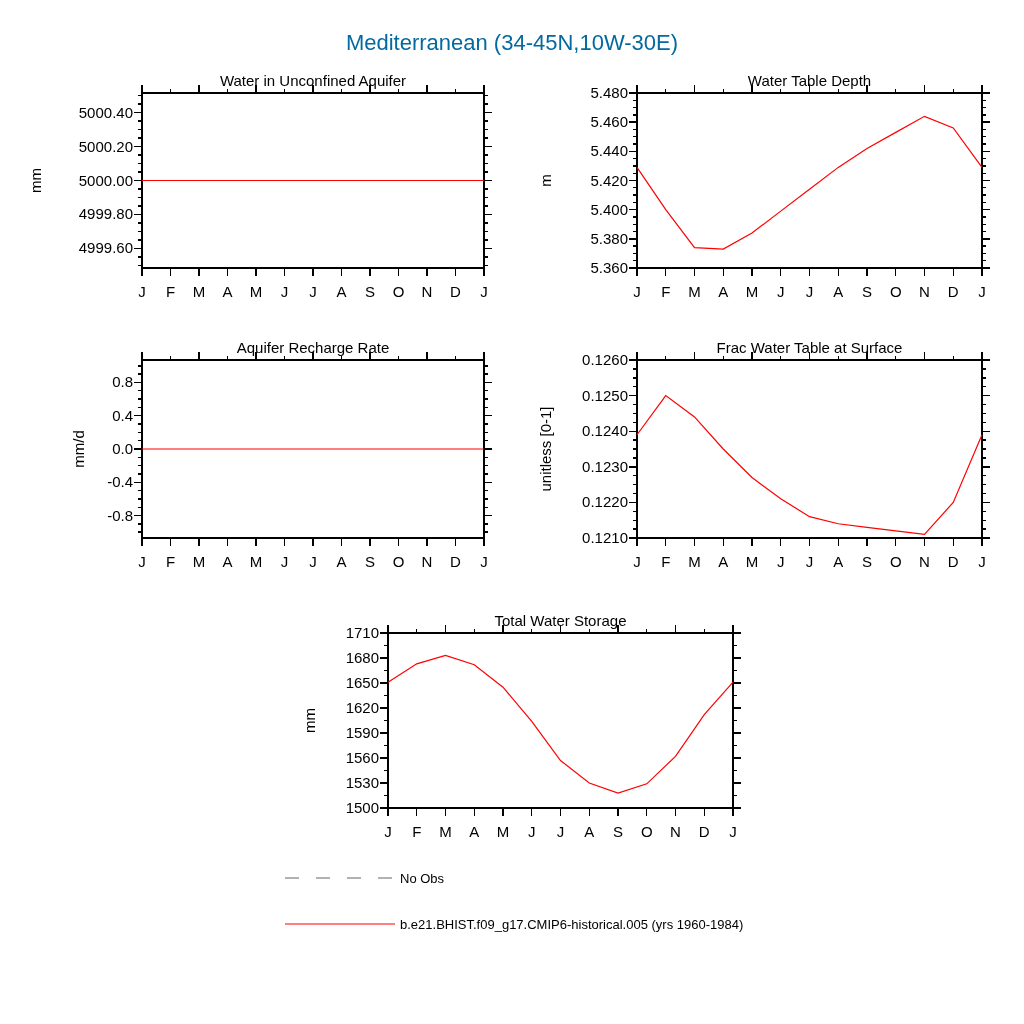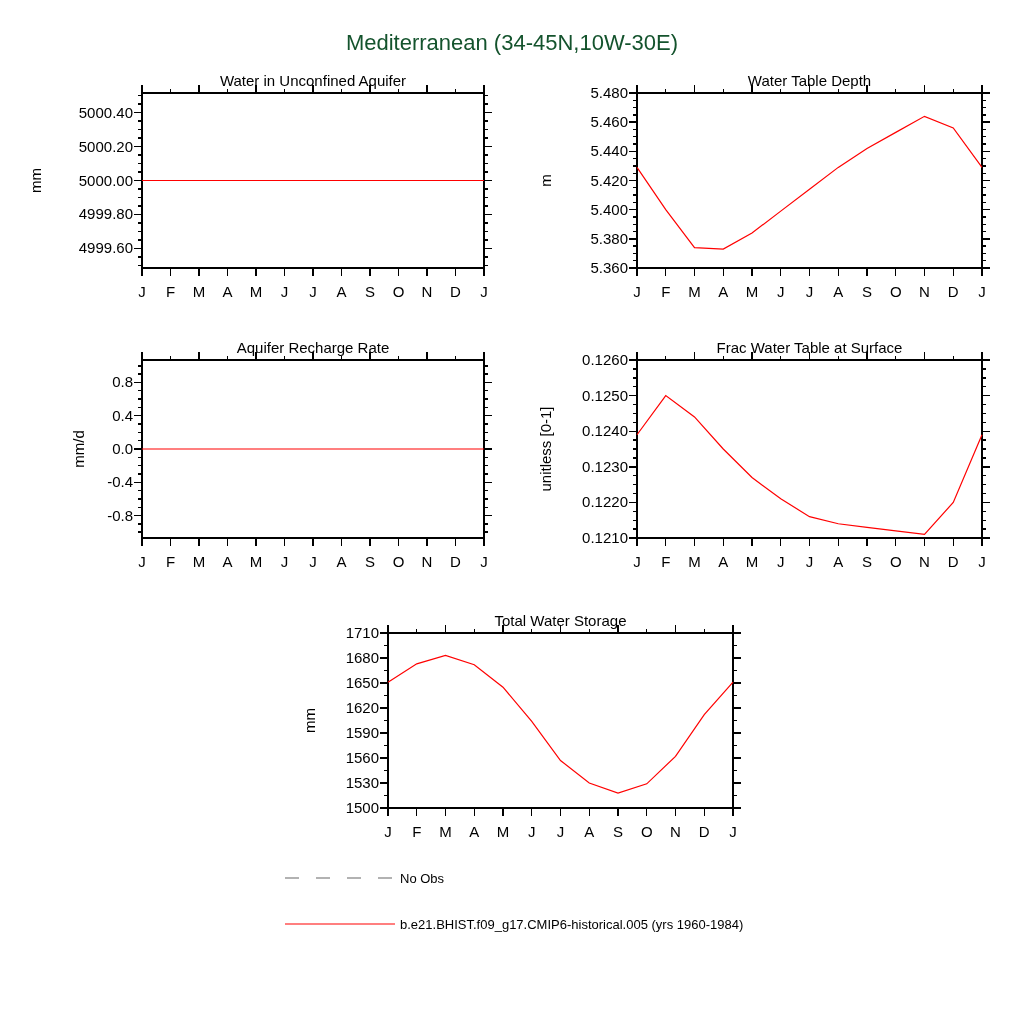--- a/index.html
+++ b/index.html
@@ -1,19 +1,19 @@
 <!DOCTYPE html>
 <html><head>
 <meta charset="utf-8">
 <style>
   html,body{margin:0;padding:0;background:#ffffff;}
   #page{position:relative;width:1024px;height:1024px;background:#ffffff;
         font-family:"Liberation Sans",sans-serif;color:#000;overflow:hidden;}
   #main-title{position:absolute;top:30px;left:0;width:1024px;text-align:center;
-              font-size:22px;color:#14532d;}
+              font-size:22px;color:#0369a1;}
   svg{position:absolute;top:0;left:0;}
   text{fill:#000;font-family:"Liberation Sans",sans-serif;}
   .ctitle{font-size:15px;text-anchor:middle;}
   .tick-label{font-size:15px;}
   .unit{font-size:15px;text-anchor:middle;}
   .leg{font-size:13px;}
   .legend-line{fill:none;}
 </style>
 </head>
 <body>

